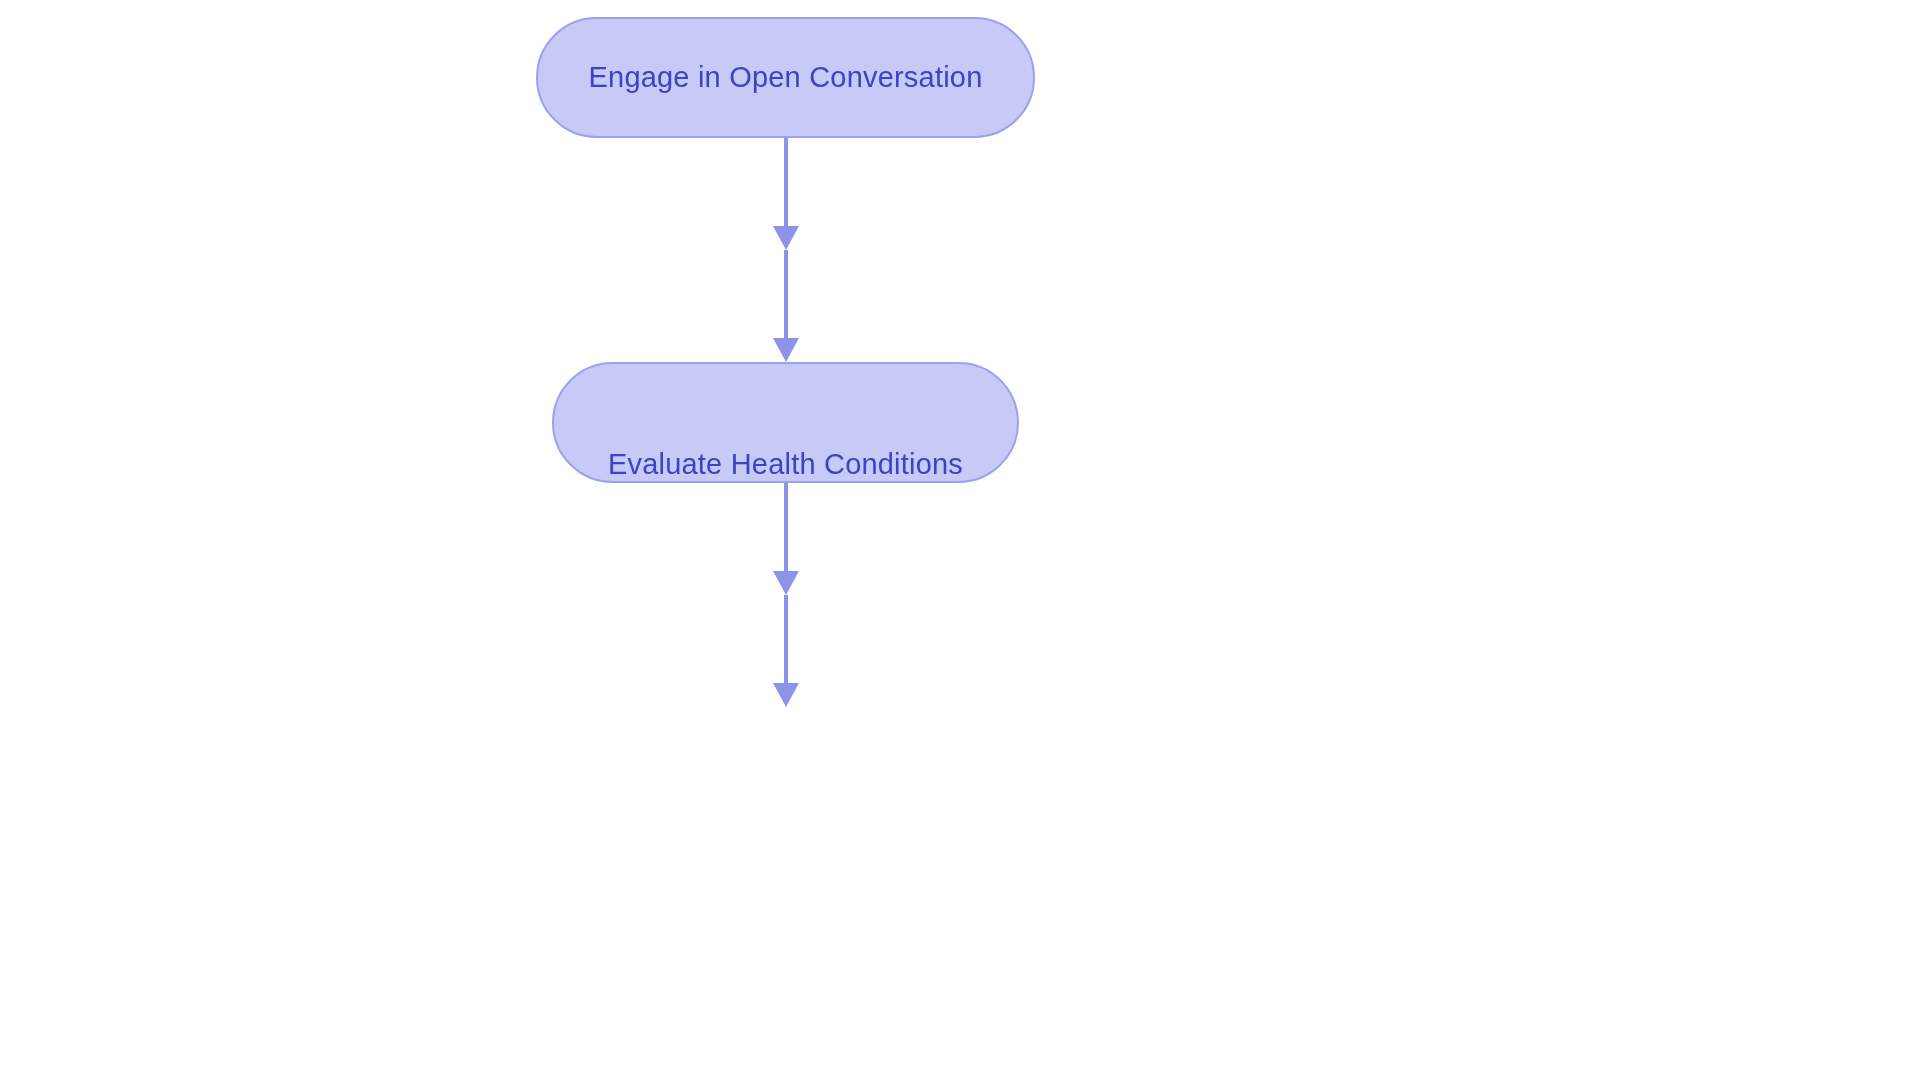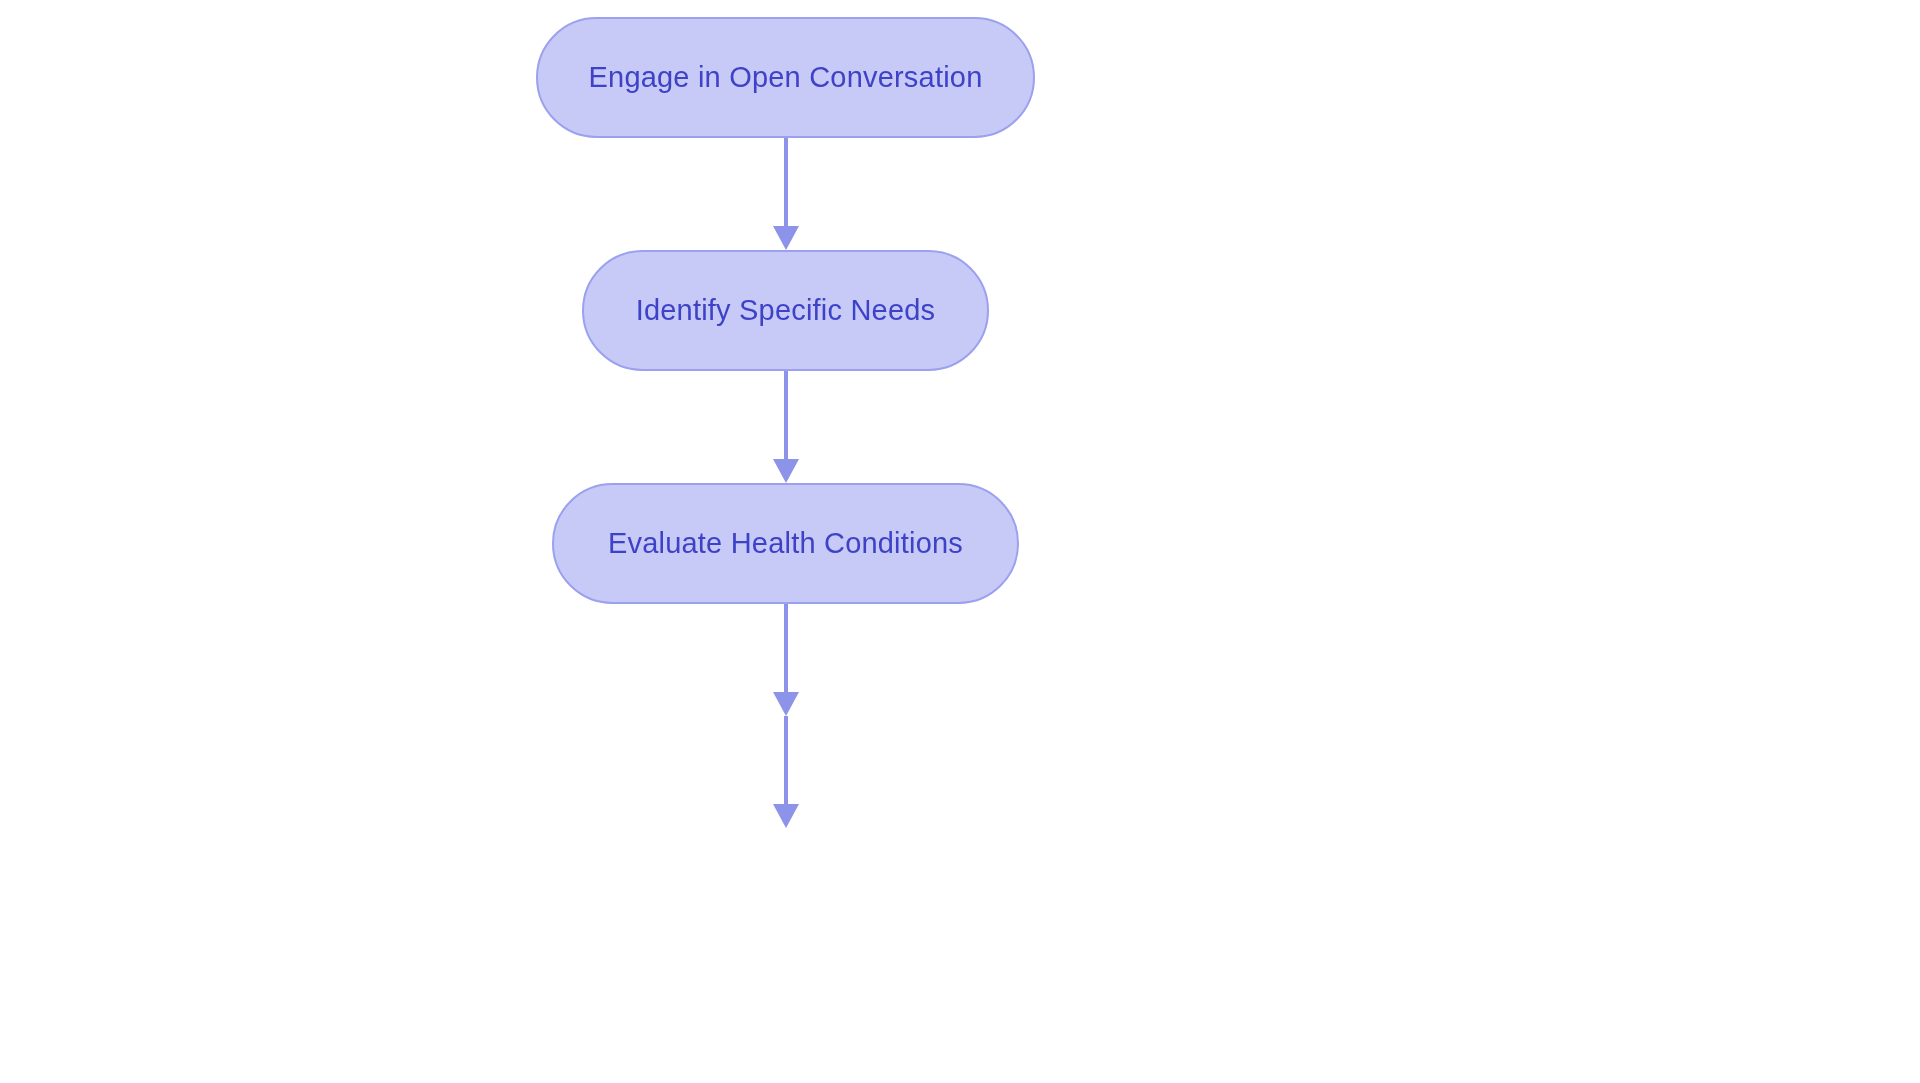--- a/index.html
+++ b/index.html
@@ -36,21 +36,21 @@
     padding: 0 46px;
     color: var(--node-text);
     font-size: 29px;
     letter-spacing: 0.2px;
     white-space: nowrap;
     flex: 0 0 auto;
   }
   
   .n1 { min-width: 499px; }
   .n2 { min-width: 407px; }
-  .n3 { min-width: 467px; }
+  .n3 { min-width: 467px; align-items: flex-end; }
   .n4 { min-width: 370px; }
   .n5 { min-width: 445px; }
   .connector {
     height: 112px;
     display: flex;
     flex-direction: column;
     align-items: center;
     flex: 0 0 auto;
   }
   .connector .line {
@@ -73,23 +73,20 @@
 
   <div class="flow-node n1">
     <span>Engage in Open Conversation</span>
   </div>
 
   <div class="connector">
     <div class="line"></div>
     <div class="head"></div>
   </div>
 
-  <div class="flow-node n2">
-    <span>Identify Specific Needs</span>
-  </div>
 
   <div class="connector">
     <div class="line"></div>
     <div class="head"></div>
   </div>
 
   <div class="flow-node n3">
     <span>Evaluate Health Conditions</span>
   </div>
 

